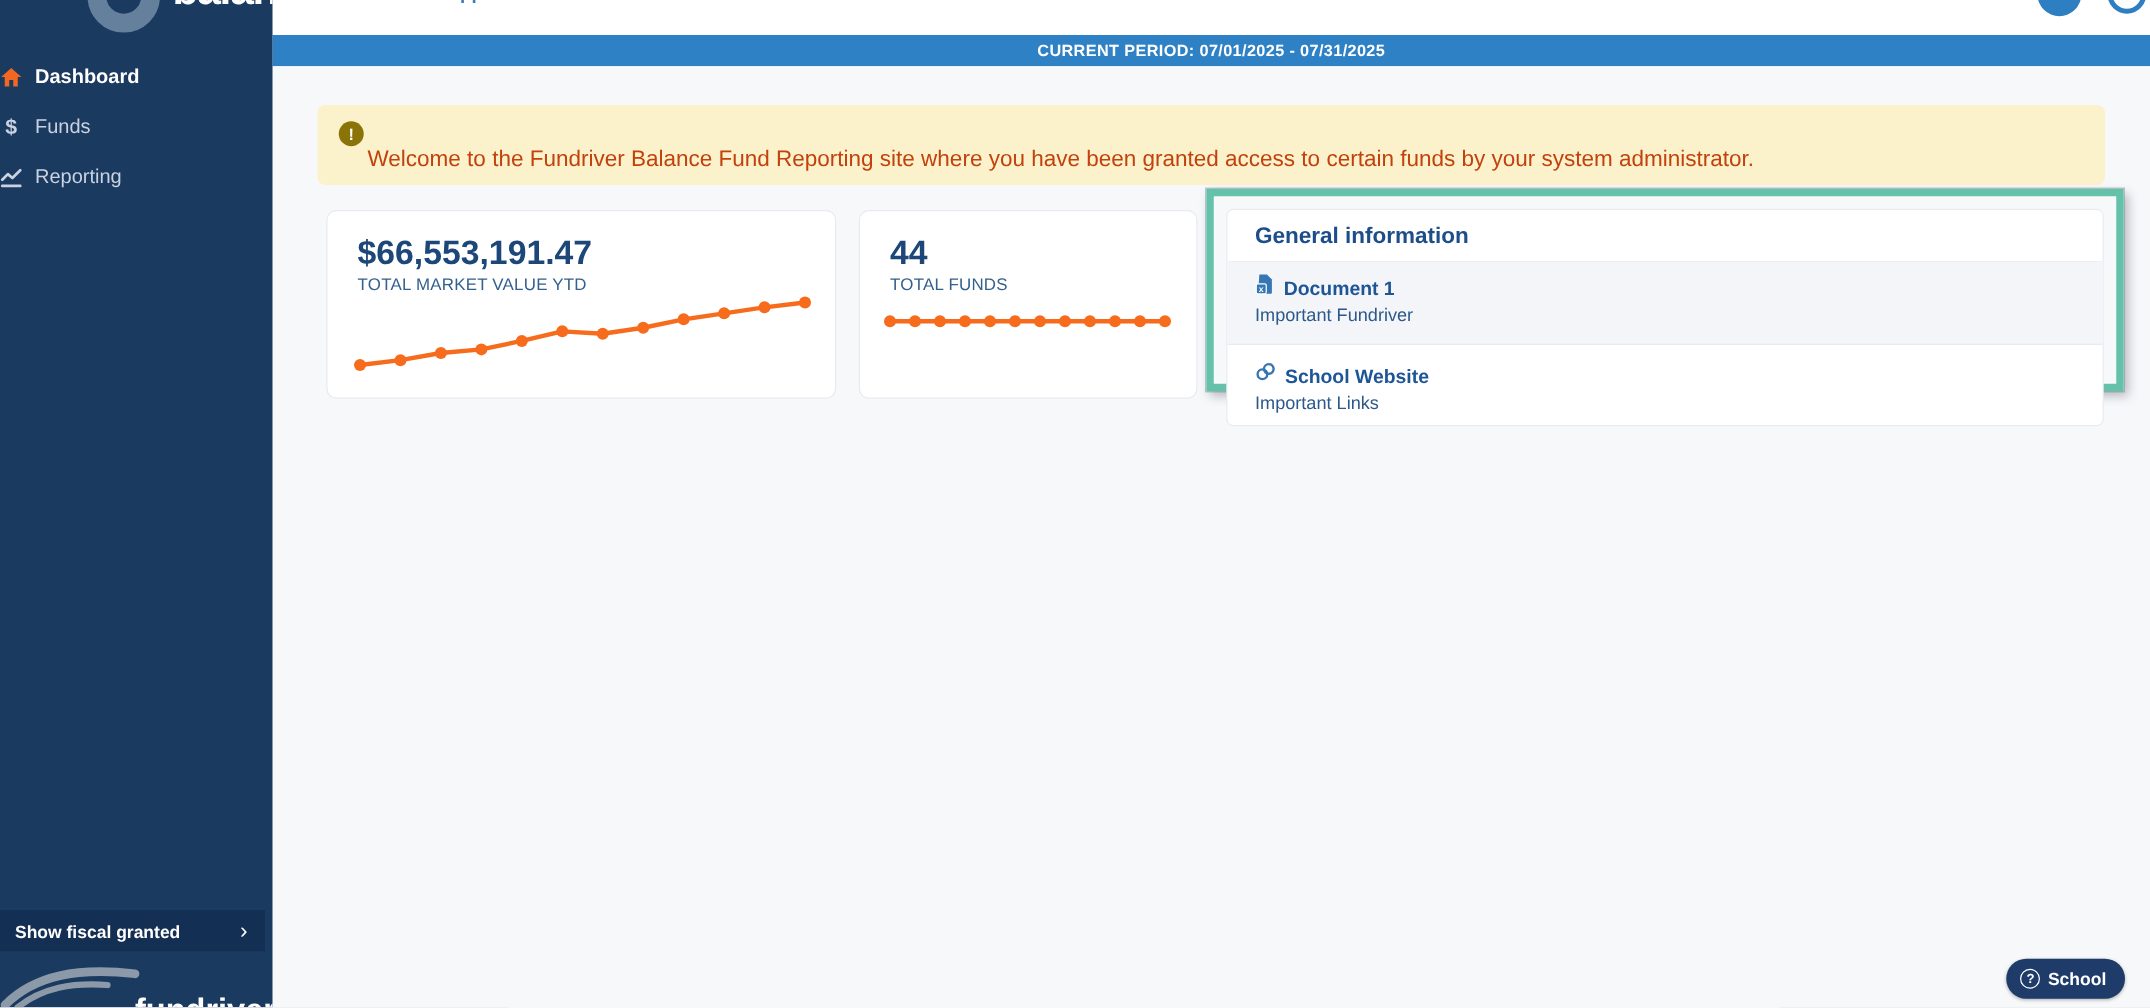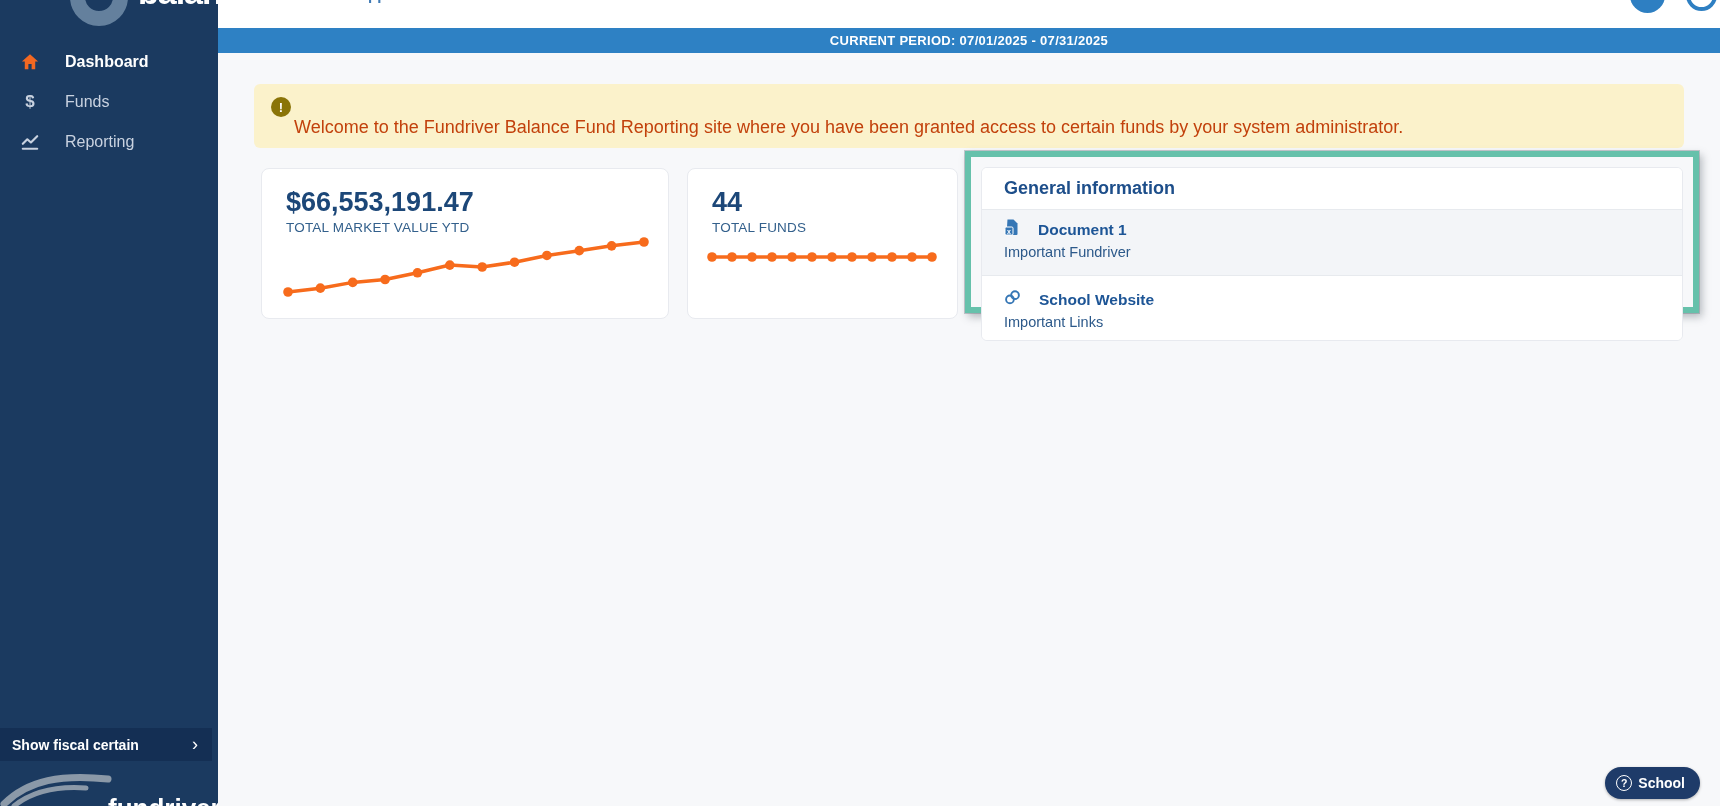--- a/index.html
+++ b/index.html
@@ -18,22 +18,22 @@
   .logo-ring {
     position:absolute; left:70px; top:-32px; width:58px; height:58px;
     border:15px solid #64809d; border-radius:50%;
   }
   .logo-text {
     position:absolute; left:138px; top:-27px; color:#ffffff;
     font-size:34px; font-weight:bold; letter-spacing:-1px; line-height:38px;
   }
   .nav { position:absolute; left:0; top:42px; width:100%; }
   .nav-item {
-    display:flex; align-items:center; height:40px; padding-left:21px;
-    color:#c9d2e0; font-size:16px; cursor:pointer;gap:16px;
+    display:flex; align-items:center; height:40px; padding-left:0;
+    color:#c9d2e0; font-size:16px; cursor:pointer;
   }
   .nav-item .nav-icon { width:18px; height:18px; margin-right:10px; display:flex; align-items:center; justify-content:center; }
   .nav-item.active { color:#ffffff; font-weight:bold; }
   .dollar-glyph { font-size:17px; font-weight:bold; color:#c9d2e0; }
   .fiscal-bar {
     position:absolute; left:0; top:728px; width:212px; height:33px;
     background:#142f54; display:flex; align-items:center;
     color:#ffffff; font-size:14px; font-weight:bold; padding:0 14px 0 12px;
     cursor:pointer;
   }
@@ -103,21 +103,21 @@
     border:1px solid #e8eaef; border-radius:6px; overflow:hidden;
   }
   .info-header {
     height:42px; display:flex; align-items:center; padding-left:22px;
     font-size:18px; font-weight:bold; color:#1d4e8a; background:#ffffff;
     border-bottom:1px solid #e7eaee;
   }
   .info-row { padding:9px 22px 0 22px; }
   .info-row.alt { background:#f3f5f8; border-bottom:1px solid #e7eaee; height:66px; }
   .info-row.plain { background:#ffffff; height:64px; padding-top:13px; }
-  .info-link { display:flex; align-items:center; gap:18px; font-size:15.5px; font-weight:bold; color:#1d5596; cursor:pointer; }
+  .info-link { display:flex; align-items:flex-end; gap:7px; font-size:15.5px; font-weight:bold; color:#1d5596; cursor:pointer; }
   .info-sub { margin-top:4px; margin-left:0; font-size:14.5px; color:#2c598a; }
 
   .support-btn {
     position:absolute; right:20px; bottom:7px; height:32px;
     background:#1e3b69; border-radius:16px; display:flex; align-items:center;
     gap:6px; padding:0 15px 0 11px; color:#ffffff; font-size:14px;
     font-weight:bold; cursor:pointer; box-shadow:0 1px 3px rgba(0,0,0,0.3);
   }
   .q-icon {
     width:16px; height:16px; border:1.5px solid #ffffff; border-radius:50%;
@@ -153,21 +153,21 @@
           <svg width="18" height="18" viewBox="0 0 20 20" fill="none" stroke="#c9d2e0" stroke-width="2.4" stroke-linecap="round" stroke-linejoin="round">
               <polyline points="2,12 7,7 11,10.5 18,3.5"></polyline>
               <line x1="2" y1="17.5" x2="18" y2="17.5"></line>
             </svg>
         </span>
         <span>Reporting</span>
       </div>
     </div>
 
     <div class="fiscal-bar">
-      <span>Show fiscal certain</span>
+      <span>Show fiscal granted</span>
       <span class="chev">›</span>
     </div>
 
     <svg class="swoosh" width="112" height="34" viewBox="0 0 112 34">
       <path d="M4 32 C 28 8, 62 2, 108 7" stroke="#8b99a8" stroke-width="7" fill="none" stroke-linecap="round"></path>
       <path d="M14 34 C 34 18, 58 14, 86 16" stroke="#8b99a8" stroke-width="5" fill="none" stroke-linecap="round"></path>
     </svg>
     <div class="powered">
       <div class="powered-label">POWERED BY</div>
       <div class="powered-brand">fundriver</div>

